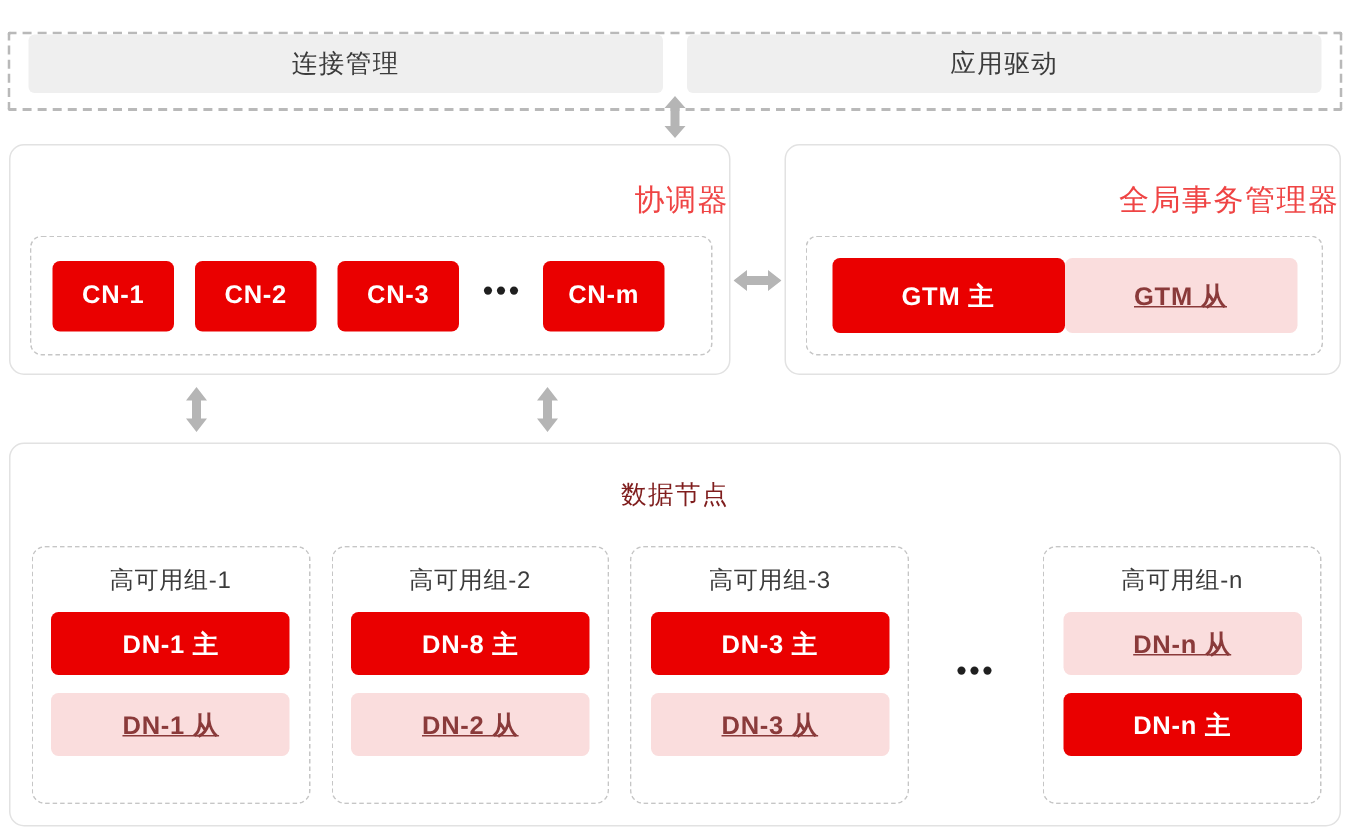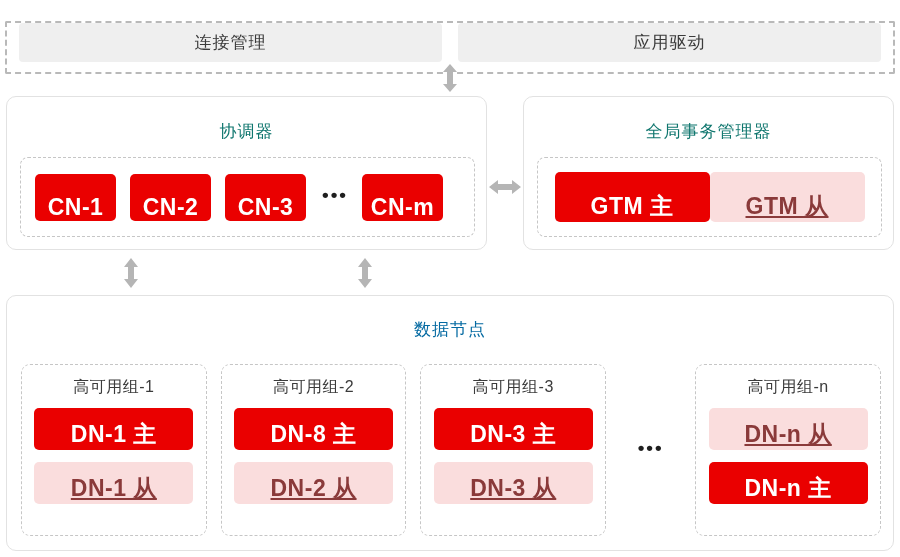--- a/index.html
+++ b/index.html
@@ -66,23 +66,23 @@
     left: 523px;
     top: 96px;
     width: 371px;
     height: 154px;
     box-sizing: border-box;
     background: #ffffff;
     border: 1px solid #e2e2e2;
     border-radius: 10px;
   }
   .panel-title {
-    text-align: center;
-    font-size: 17px;
-    color: #0f766e;
+    text-align: right;
+    font-size: 20px;
+    color: #ef4444;
     margin-top: 23px;
     letter-spacing: 1px;
   }
   .dashed-inner {
     position: absolute;
     box-sizing: border-box;
     border: 1px dashed #c6c6c6;
     border-radius: 8px;
   }
   .coordinator-inner {
@@ -102,23 +102,23 @@
     display: flex;
     align-items: center;
     justify-content: center;
     gap: 0;
   }
 
   .node {
     box-sizing: border-box;
     border-radius: 5px;
     display: flex;
-    align-items: flex-end;
+    align-items: center;
     justify-content: center;
-    font-size: 23px;
+    font-size: 17px;
     font-weight: bold;
     letter-spacing: 0.5px;
   }
   .node-primary {
     background: #ea0000;
     color: #ffffff;
   }
   .node-standby {
     background: #fadddd;
     color: #8a3a3a;
@@ -154,21 +154,21 @@
     width: 888px;
     height: 256px;
     box-sizing: border-box;
     background: #ffffff;
     border: 1px solid #e2e2e2;
     border-radius: 10px;
   }
   .datanode-title {
     text-align: center;
     font-size: 17px;
-    color: #0369a1;
+    color: #7f1d1d;
     margin-top: 22px;
     letter-spacing: 1px;
   }
   .ha-row {
     position: absolute;
     left: 14px;
     top: 68px;
     width: 860px;
     height: 172px;
     display: flex;

